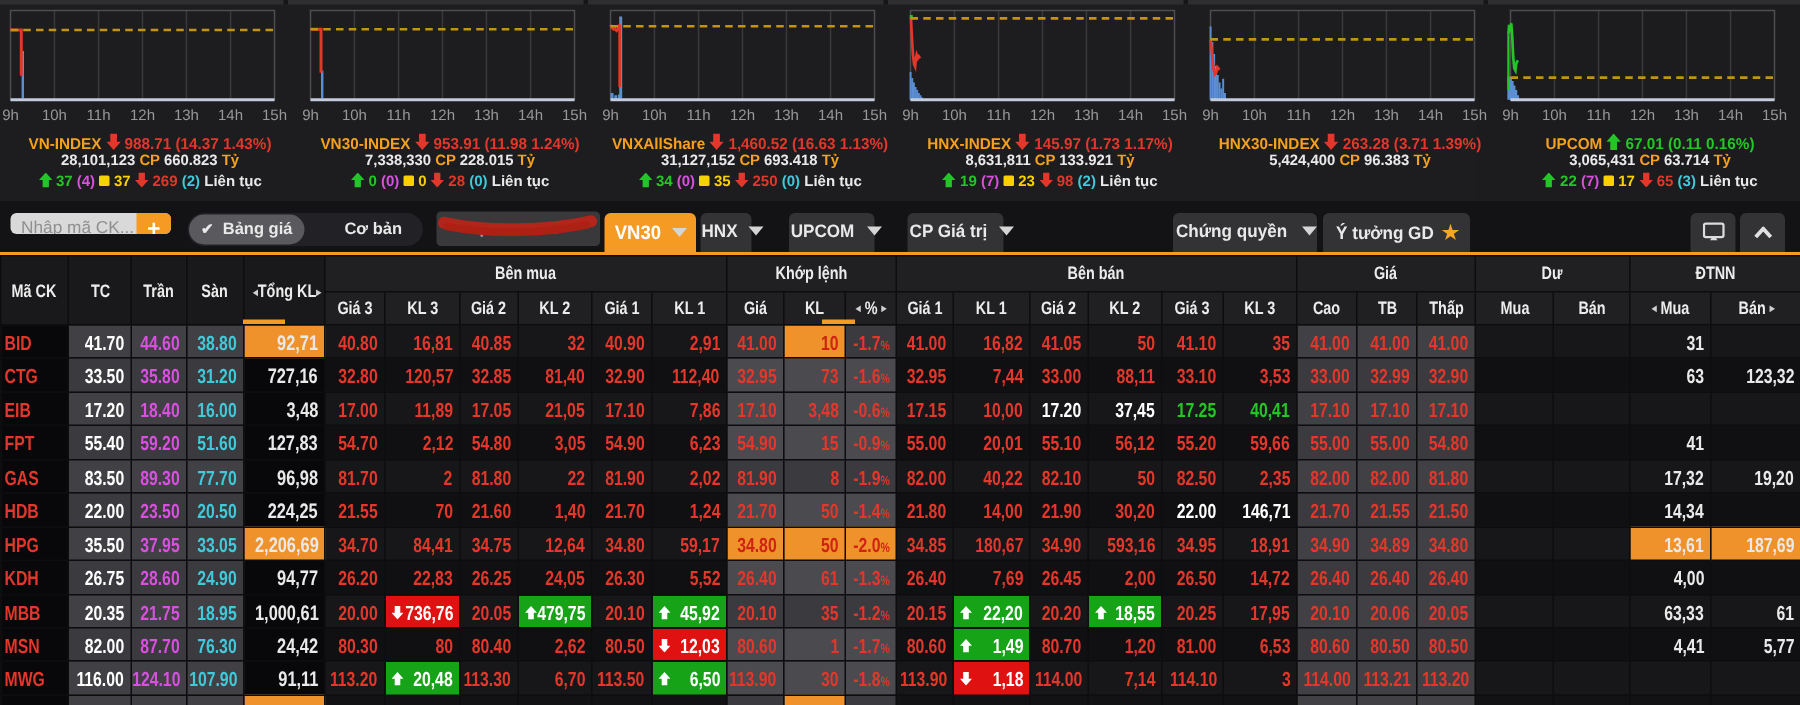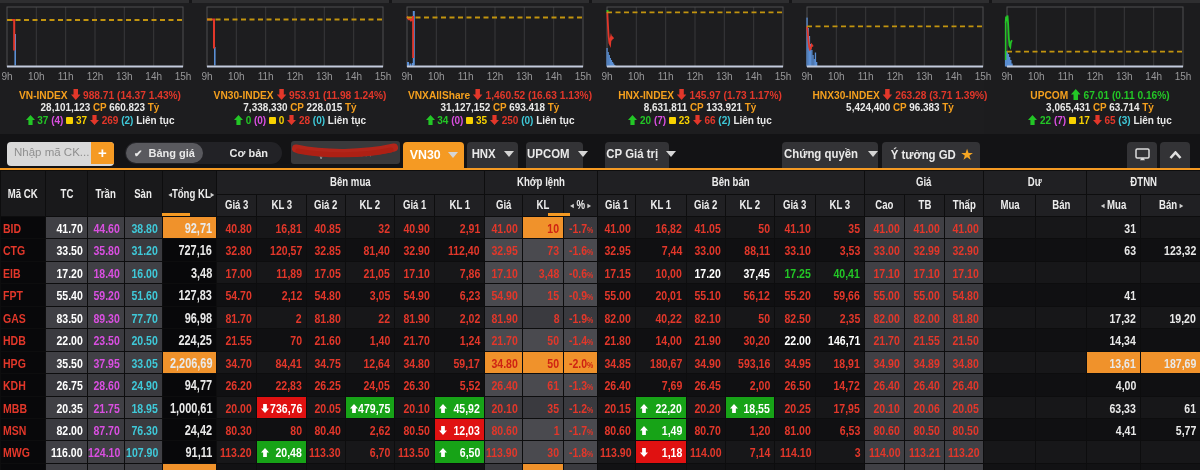--- a/index.html
+++ b/index.html
@@ -13,21 +13,21 @@
   white-space:nowrap;color:#e9e9e9;line-height:12px}
 .l1 {top:89px;font-size:10.5px;transform:scaleX(0.97)}
 .l2 {top:101.5px;transform:scaleX(0.99)}
 .l3 {top:114.5px}
 .o {color:#f5a01e} .w {color:#e9e9e9} .g {color:#23c626} .r {color:#e2372a}
 .m {color:#d94fe0} .c {color:#3fc9d9} .y {color:#f8d200}
 .sq {display:inline-block;width:7px;height:7px;background:#f8d200;border-radius:1px}
 .ar {vertical-align:-1px}
 .toolbar {position:absolute;left:0;top:134px;width:1200px;height:36px;background:#131315;
   border-bottom:2px solid #f59a23}
-.inputwrap {position:absolute;left:7px;top:8px;width:107px;height:24px;background:#d9d9d9;
+.inputwrap {position:absolute;left:7px;top:8px;width:107px;height:14px;background:#d9d9d9;
   border-radius:4px;overflow:hidden}
 .ph {position:absolute;left:7px;top:4px;font-size:11.5px;color:#8f8f8f}
 .plus {position:absolute;right:0;top:0;width:23px;height:22px;background:#f59a23;color:#fff;
   font-weight:bold;font-size:15px;text-align:center;line-height:21px}
 .segwrap {position:absolute;left:125px;top:8px;width:157px;height:22px;background:#222226;
   border-radius:11px;color:#e9e9e9;font-size:11px;font-weight:bold}
 .segon {position:absolute;left:1px;top:1px;width:77px;height:20px;background:#59595e;border-radius:10px;
   text-align:center;line-height:20px}
 .chk {font-size:10px}
 .segoff {position:absolute;right:14px;top:0;line-height:22px}
@@ -203,23 +203,23 @@
         <text x="124.3" y="80" fill="#98989a" font-size="10" text-anchor="middle">13h</text>
         <text x="153.7" y="80" fill="#98989a" font-size="10" text-anchor="middle">14h</text>
         <text x="183.0" y="80" fill="#98989a" font-size="10" text-anchor="middle">15h</text>
       </svg>
 <div class="il l1"><span class="o">HNX-INDEX</span> <svg class="ar" width="10" height="11" viewBox="0 0 9 10">
           <path d="M4.5 10 L0 5 H2.4 V0 H6.6 V5 H9 Z" fill="#e2372a"></path>
         </svg> <span style="color:#e2372a">145.97 (1.73 1.17%)</span></div>
 <div class="il l2"><span class="w">8,631,811</span> <span class="o">CP</span> <span class="w">133.921</span> <span class="o">Tỷ</span></div>
 <div class="il l3"><svg class="ar" width="9" height="10" viewBox="0 0 9 10">
           <path d="M4.5 0 L9 5 H6.6 V10 H2.4 V5 H0 Z" fill="#23c626"></path>
-        </svg> <span class="g">20</span> <span class="m">(7)</span> <span class="sq"></span> <span class="y">23</span> <svg class="ar" width="9" height="10" viewBox="0 0 9 10">
+        </svg> <span class="g">19</span> <span class="m">(7)</span> <span class="sq"></span> <span class="y">23</span> <svg class="ar" width="9" height="10" viewBox="0 0 9 10">
           <path d="M4.5 10 L0 5 H2.4 V0 H6.6 V5 H9 Z" fill="#e2372a"></path>
-        </svg> <span class="r">66</span> <span class="c">(2)</span> <span class="w">Liên tục</span></div>
+        </svg> <span class="r">98</span> <span class="c">(2)</span> <span class="w">Liên tục</span></div>
 </div>
     <div class="panel" style="left:800px">
 <svg class="chart" width="200" height="86">
         <line x1="36.3" y1="7" x2="36.3" y2="66.5" stroke="#39393b" stroke-width="1"></line>
         <line x1="65.7" y1="7" x2="65.7" y2="66.5" stroke="#39393b" stroke-width="1"></line>
         <line x1="95.0" y1="7" x2="95.0" y2="66.5" stroke="#39393b" stroke-width="1"></line>
         <line x1="124.3" y1="7" x2="124.3" y2="66.5" stroke="#39393b" stroke-width="1"></line>
         <line x1="153.7" y1="7" x2="153.7" y2="66.5" stroke="#39393b" stroke-width="1"></line>
         <rect x="7" y="7" width="176" height="59.5" fill="none" stroke="#4e4e50" stroke-width="1"></rect>
         <rect x="6.4" y="17.6" width="1.3" height="48.9" fill="#5b8fd4"></rect>
@@ -291,21 +291,21 @@
     </div>
 <div class="segwrap">
       <span class="segon"><span class="chk">✔</span>&nbsp; Bảng giá</span>
       <span class="segoff">Cơ bản</span>
     </div>
 <div class="redact"><span style="color:#9a9a9a;font-size:10px;letter-spacing:1px;position:relative;top:4px">V···········</span><svg width="106" height="23" style="position:absolute;left:1px;top:0">
         <path d="M4 7.5 C 32 13.5, 72 13.5, 102 6.5" fill="none" stroke="#b3251a" stroke-width="8" stroke-linecap="round"></path>
         <path d="M6 10 C 35 15.5, 70 15, 99 9" fill="none" stroke="#ad2014" stroke-width="5" stroke-linecap="round"></path>
       </svg></div>
 <div class="tab orangetab" style="left:403px;width:61px"><span class="tt" style="font-size:13px">VN30</span><span class="tri"></span></div>
-<div class="tab" style="left:467px;width:51px"><span class="tt">HNX</span><span class="tri"></span></div>
+<div class="tab" style="left:467px;width:34px"><span class="tt">HNX</span><span class="tri"></span></div>
 <div class="tab" style="left:526px;width:57px"><span class="tt">UPCOM</span><span class="tri"></span></div>
 <div class="tab" style="left:605px;width:64px"><span class="tt">CP Giá trị</span><span class="tri"></span></div>
 <div class="tab" style="left:882px;width:98px"><span class="tt">Ý tưởng GD</span> <span style="color:#f5a623;font-size:13px">★</span></div>
 <div class="tab" style="left:782px;width:96px"><span class="tt">Chứng quyền</span><span class="tri"></span></div>
 <div class="tab icotab" style="left:1127px;width:30px"><svg width="15" height="13" viewBox="0 0 15 13">
         <rect x="1" y="1" width="13" height="9" rx="1.2" fill="none" stroke="#dcdcdc" stroke-width="1.5"></rect>
         <path d="M5 12.2 H10 L8.5 10 H6.5 Z" fill="#dcdcdc"></path>
       </svg></div>
 <div class="tab icotab" style="left:1160px;width:30px"><svg width="13" height="8" viewBox="0 0 13 8">
         <path d="M1.5 7 L6.5 1.5 L11.5 7" fill="none" stroke="#e0e0e0" stroke-width="2.6"></path>

